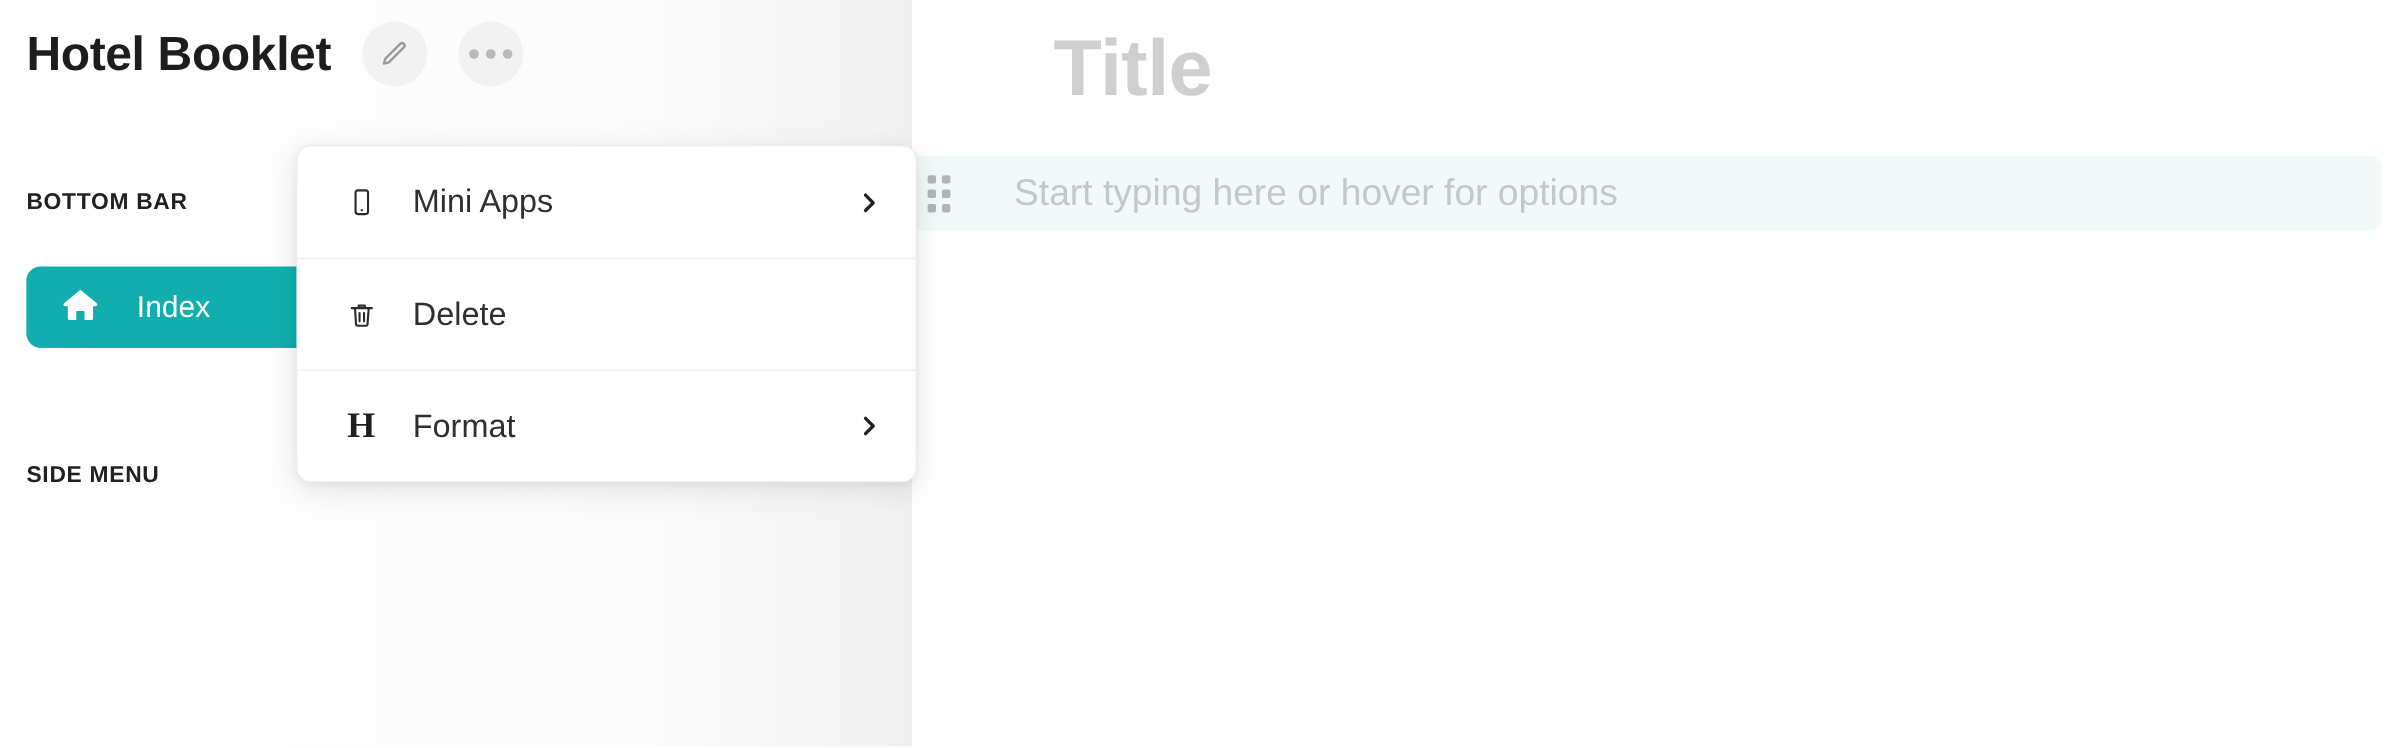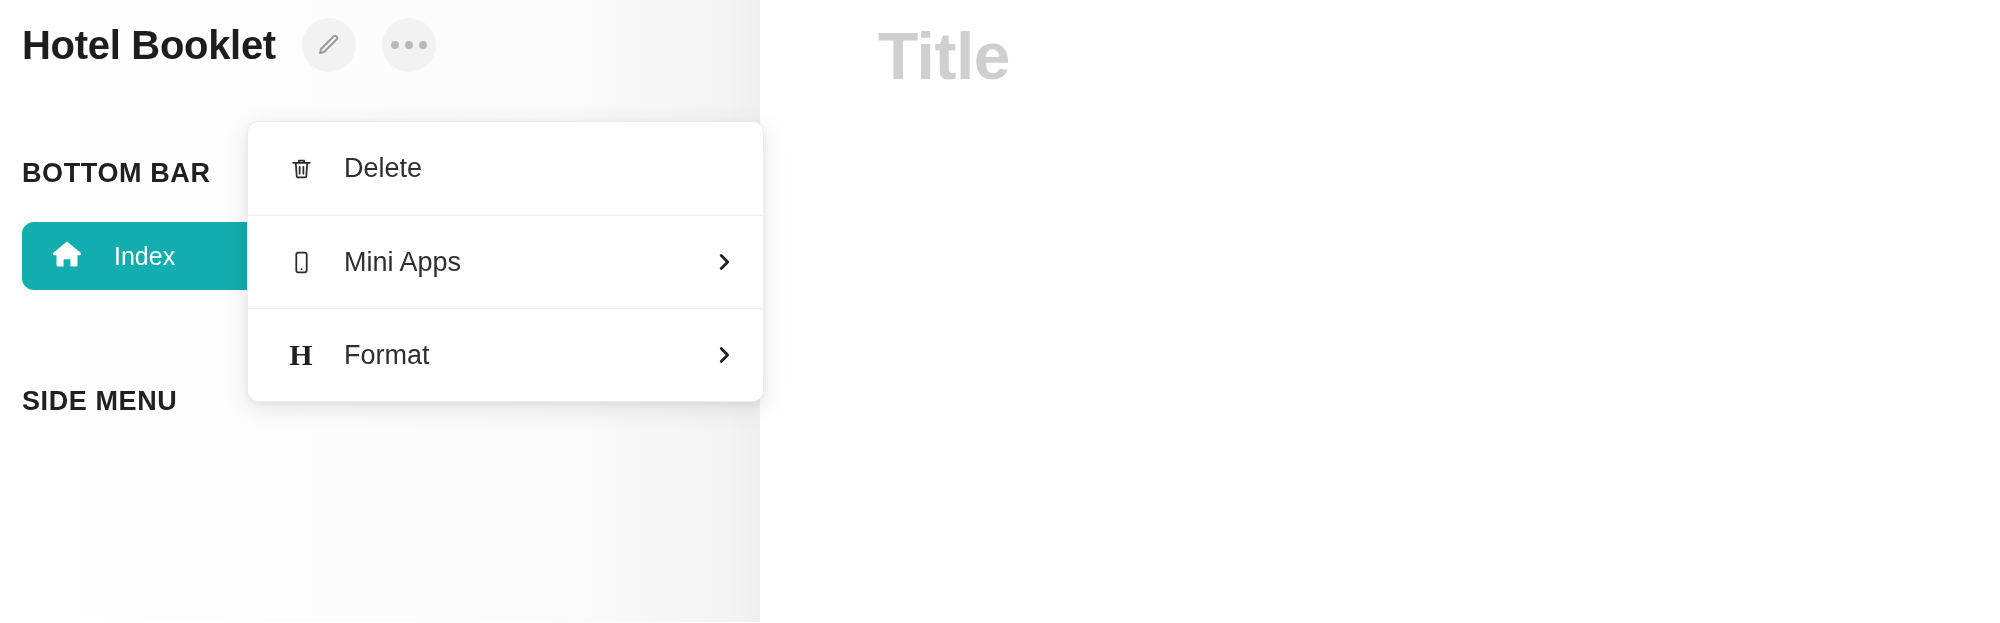--- a/index.html
+++ b/index.html
@@ -60,21 +60,21 @@
 
   .dots-row { display: flex; gap: 6px; align-items: center; }
   .dots-row i {
     width: 8px; height: 8px; border-radius: 50%;
     background: #b9b9b9; display: block;
   }
 
   .section-label {
     position: absolute;
     left: 22px;
-    font-size: 27px;
+    font-size: 19px;
     font-weight: bold;
     letter-spacing: 0.6px;
     color: #212121;
     white-space: nowrap;
   }
   .section-bottombar { top: 158px; }
   .section-sidemenu  { top: 386px; }
 
   .nav-pill {
     position: absolute;
@@ -244,54 +244,65 @@
       </span>
       <span class="label">Index</span>
     </div>
 
     <div class="section-label section-sidemenu">SIDE MENU</div>
   </div>
 
   <div class="editor">
     <div class="editor-title">Title</div>
 
+    <div class="editor-block">
+      <span class="drag-handle">
+        <i></i>
+          <i></i>
+          <i></i>
+          <i></i>
+          <i></i>
+          <i></i>
+      </span>
+      <span class="editor-placeholder">Start typing here or hover for options</span>
+    </div>
   </div>
 
   <div class="menu">
+
+    <div class="menu-item">
+      <span class="menu-icon">
+        <svg width="25" height="25" viewBox="0 0 24 24" fill="none" stroke="#2b2b2b" stroke-width="1.7" stroke-linecap="round" stroke-linejoin="round">
+          <rect x="7" y="2.5" width="10" height="19" rx="2"></rect>
+          <circle cx="12" cy="18.4" r="0.9" fill="#2b2b2b" stroke="none"></circle>
+        </svg>
+      </span>
+      <span class="menu-label">Mini Apps</span>
+      <span class="menu-chevron">
+        <svg width="22" height="22" viewBox="0 0 24 24" fill="none" stroke="#1f1f1f" stroke-width="3" stroke-linecap="round" stroke-linejoin="round">
+            <path d="M9 5l7 7-7 7"></path>
+          </svg>
+      </span>
+    </div>
 
     <div class="menu-item">
       <span class="menu-icon">
         <svg width="25" height="25" viewBox="0 0 24 24" fill="none" stroke="#2b2b2b" stroke-width="1.7" stroke-linecap="round" stroke-linejoin="round">
           <path d="M4 6.5h16M9.5 6.5V4.5h5v2M6.5 6.5l.9 13a1.2 1.2 0 0 0 1.2 1.1h6.8a1.2 1.2 0 0 0 1.2-1.1l.9-13"></path>
           <path d="M10.2 10.5v6.5M13.8 10.5v6.5"></path>
         </svg>
       </span>
       <span class="menu-label">Delete</span>
       <span class="menu-chevron hidden">
         <svg width="22" height="22" viewBox="0 0 24 24" fill="none" stroke="#1f1f1f" stroke-width="3" stroke-linecap="round" stroke-linejoin="round">
             <path d="M9 5l7 7-7 7"></path>
           </svg>
       </span>
     </div>
 
-    <div class="menu-item">
-      <span class="menu-icon">
-        <svg width="25" height="25" viewBox="0 0 24 24" fill="none" stroke="#2b2b2b" stroke-width="1.7" stroke-linecap="round" stroke-linejoin="round">
-          <rect x="7" y="2.5" width="10" height="19" rx="2"></rect>
-          <circle cx="12" cy="18.4" r="0.9" fill="#2b2b2b" stroke="none"></circle>
-        </svg>
-      </span>
-      <span class="menu-label">Mini Apps</span>
-      <span class="menu-chevron">
-        <svg width="22" height="22" viewBox="0 0 24 24" fill="none" stroke="#1f1f1f" stroke-width="3" stroke-linecap="round" stroke-linejoin="round">
-            <path d="M9 5l7 7-7 7"></path>
-          </svg>
-      </span>
-    </div>
-
 
 
     <div class="menu-item">
       <span class="menu-icon">
         <span class="format-glyph">H</span>
       </span>
       <span class="menu-label">Format</span>
       <span class="menu-chevron">
         <svg width="22" height="22" viewBox="0 0 24 24" fill="none" stroke="#1f1f1f" stroke-width="3" stroke-linecap="round" stroke-linejoin="round">
             <path d="M9 5l7 7-7 7"></path>

